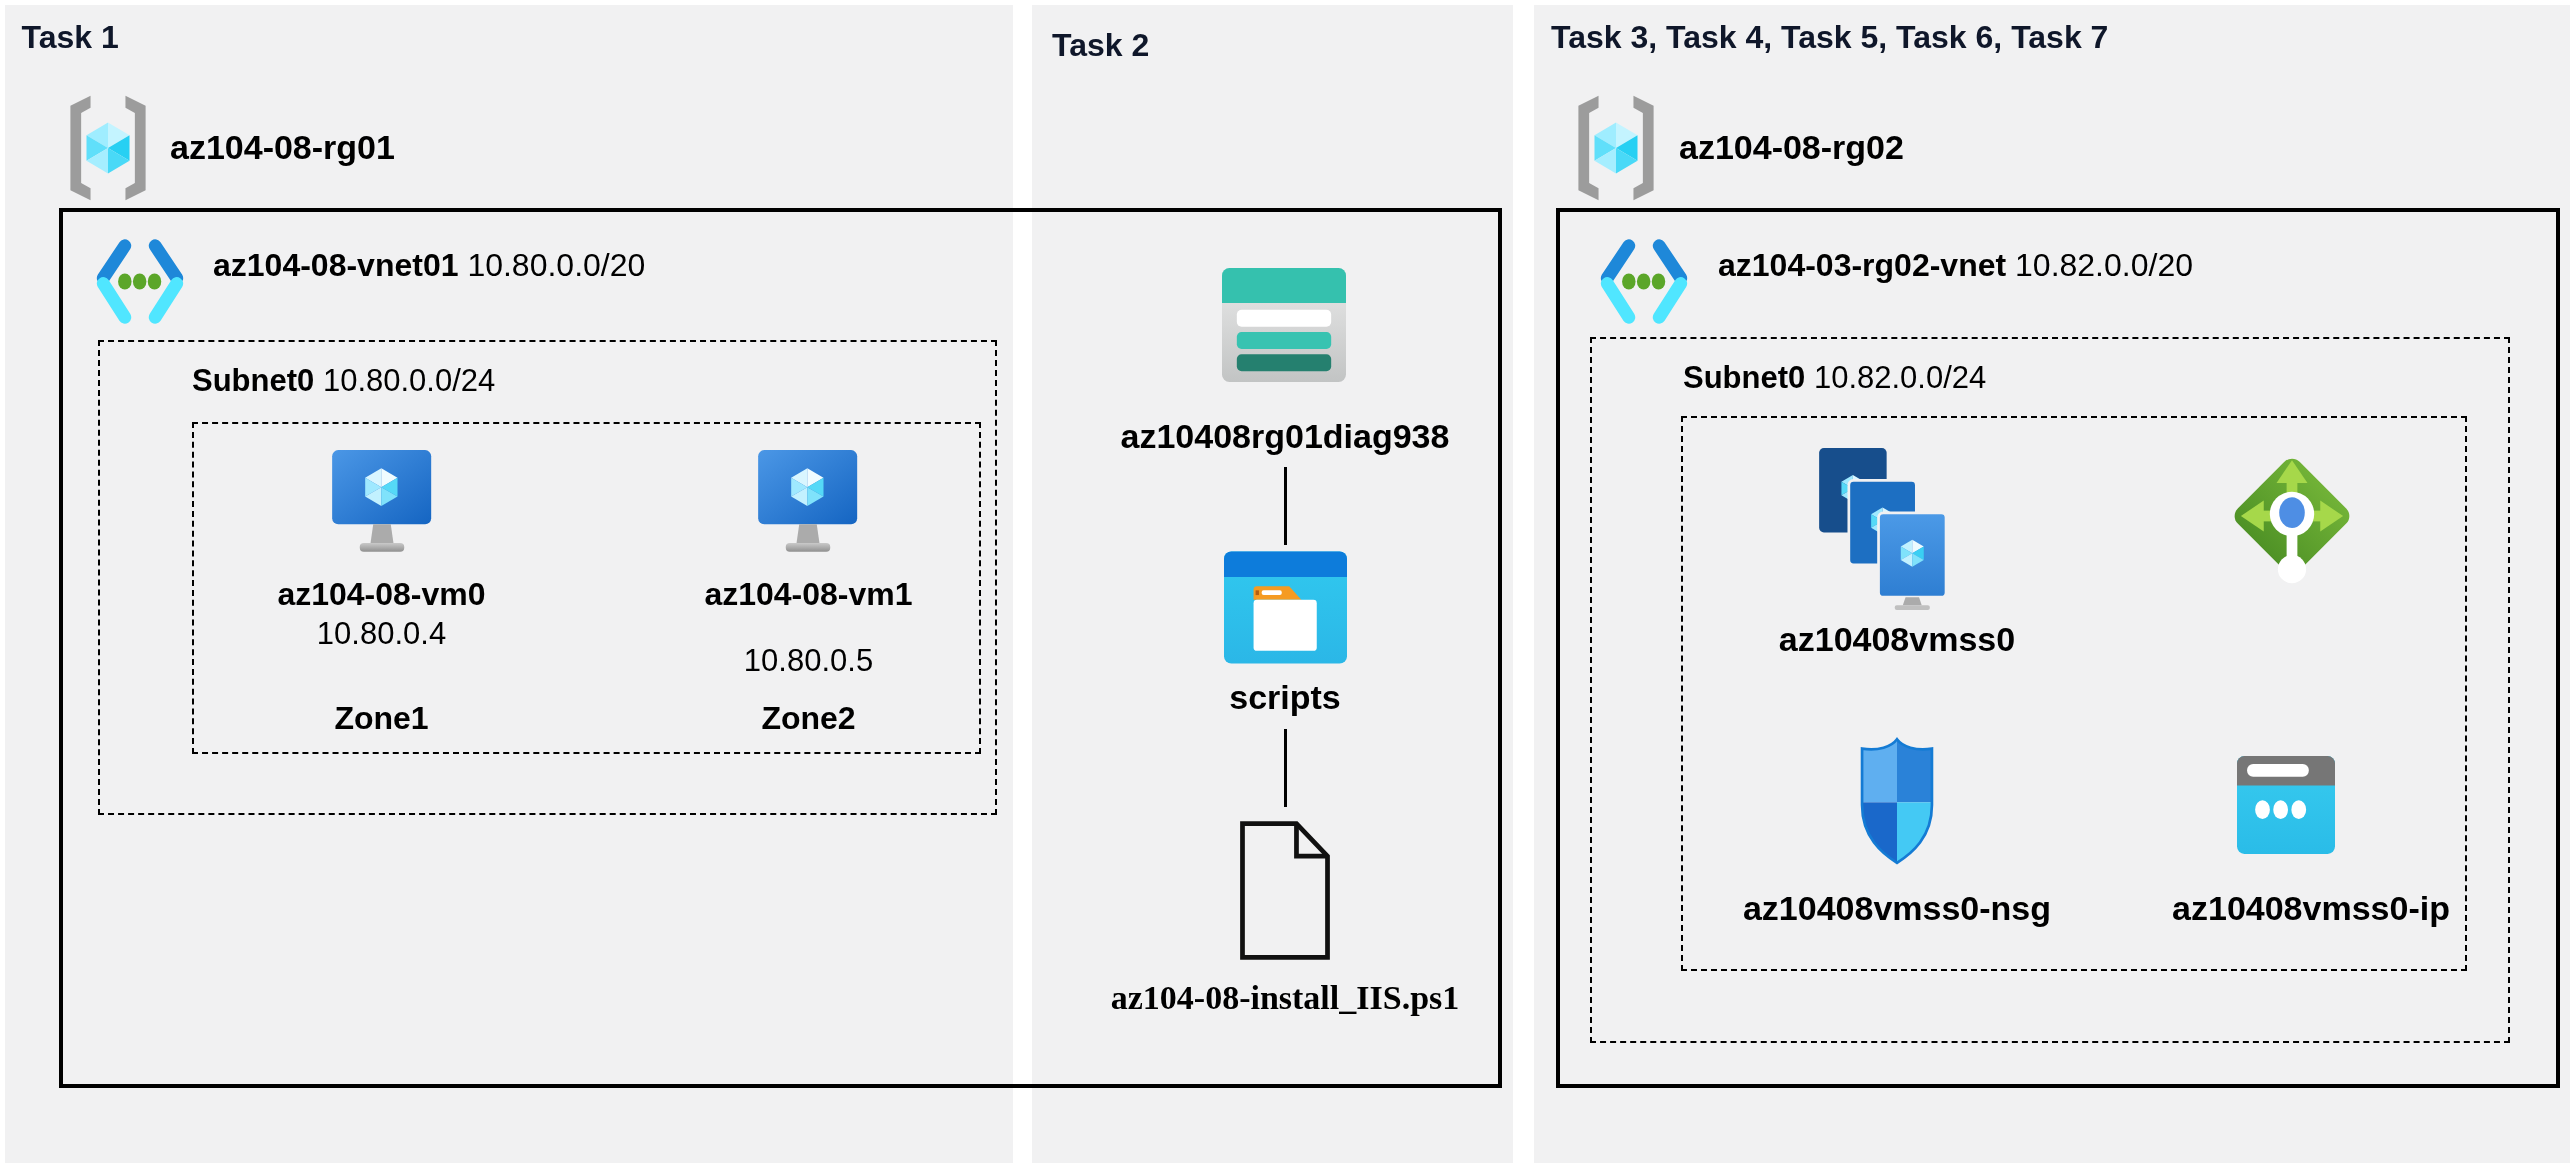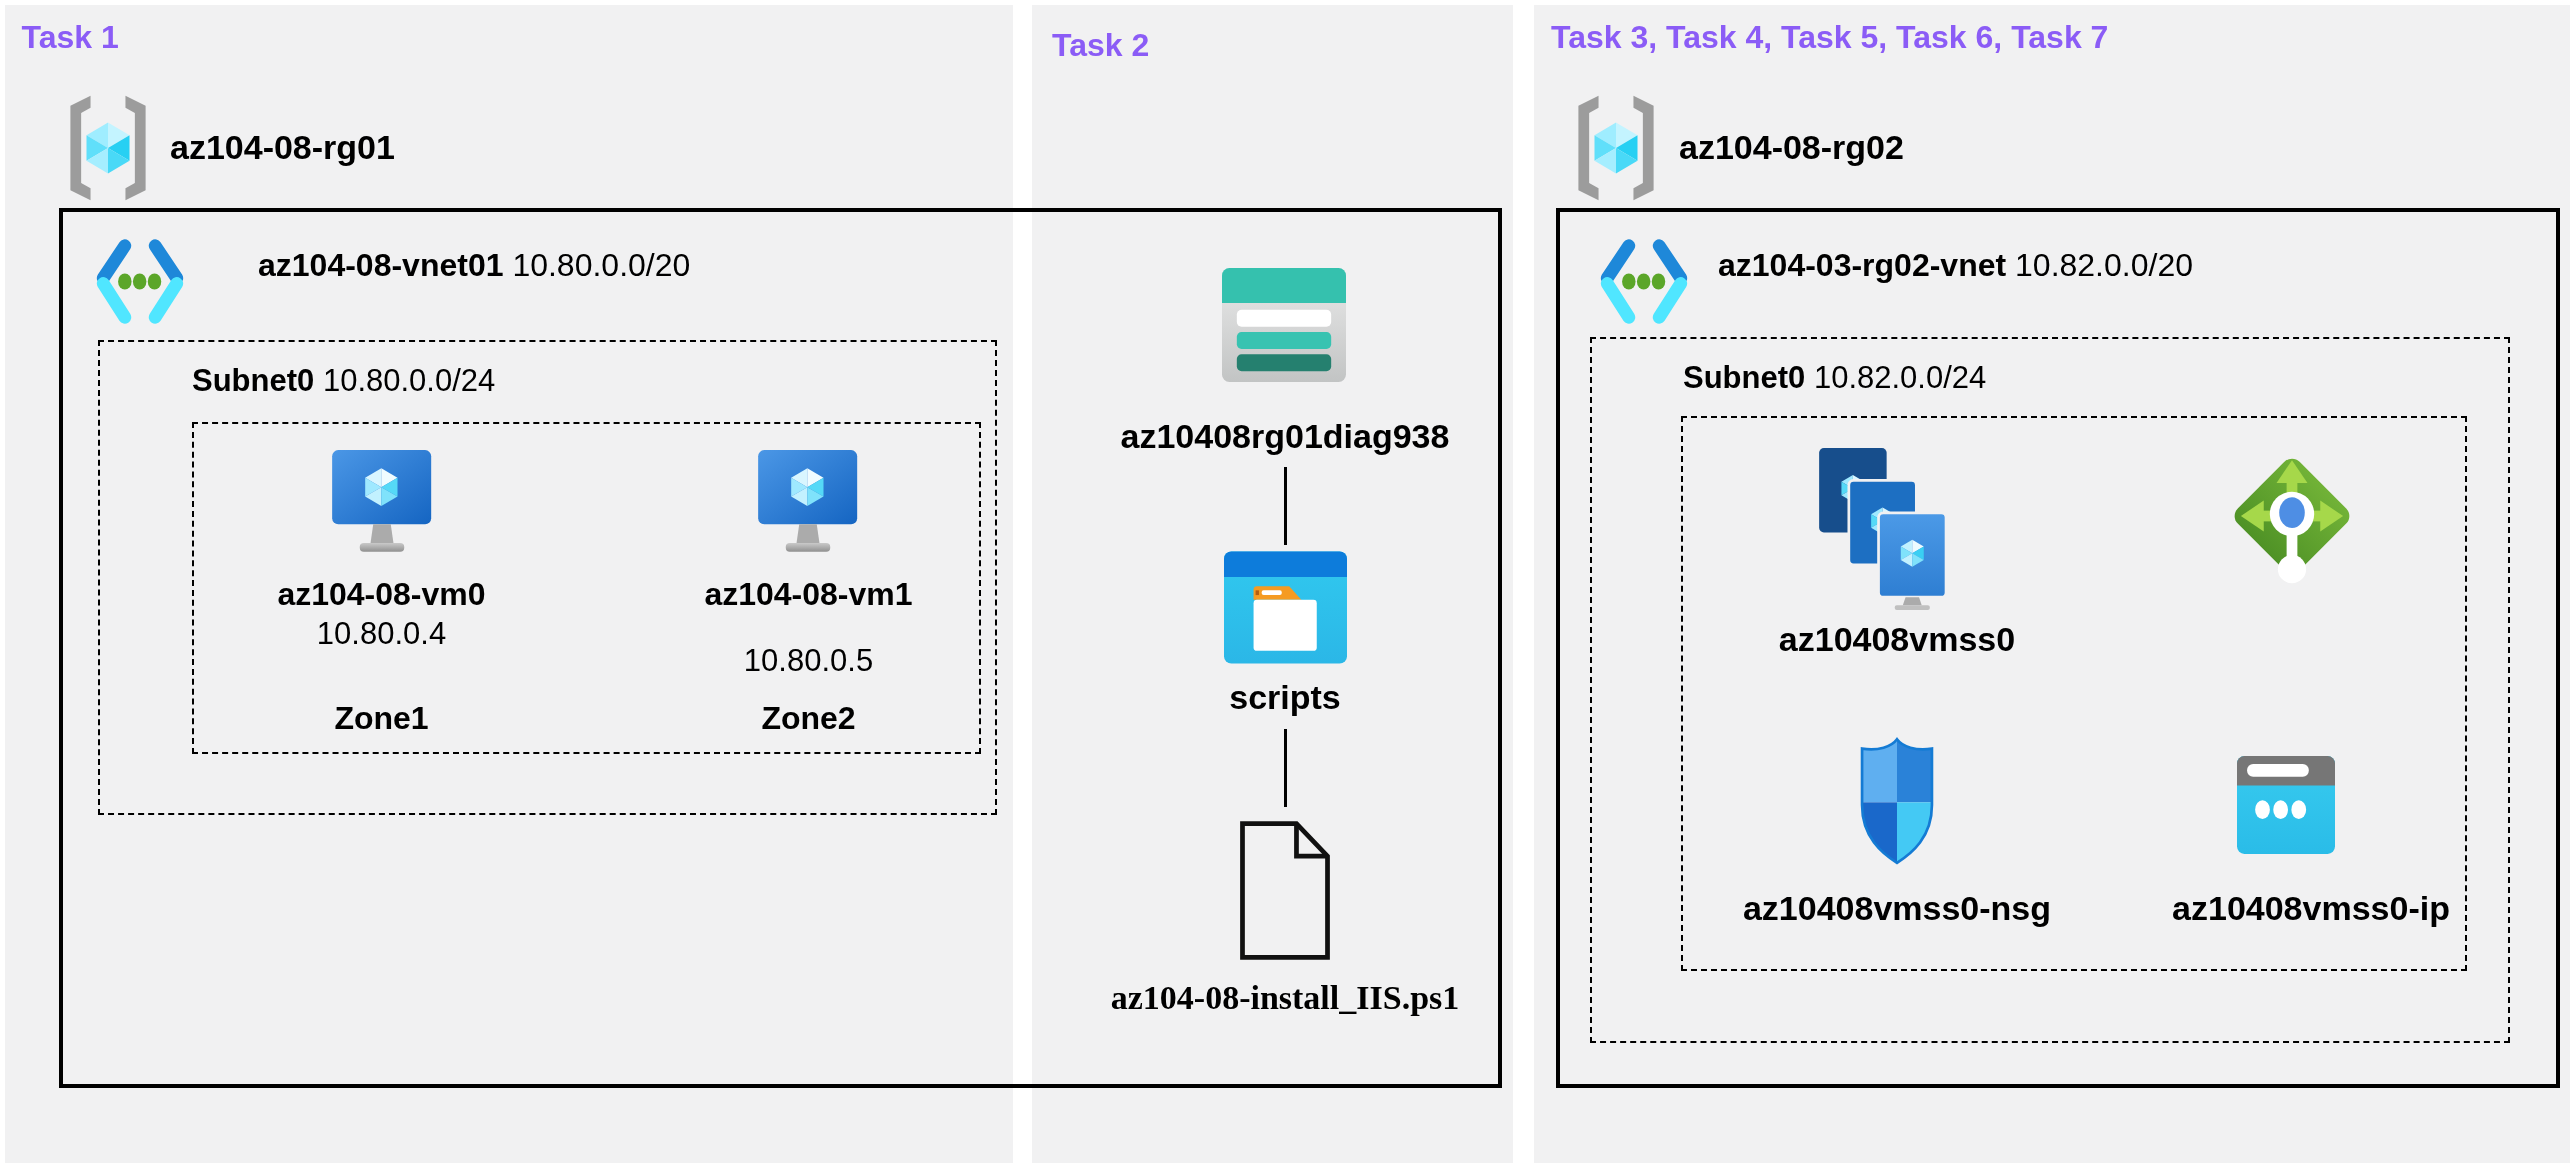--- a/index.html
+++ b/index.html
@@ -1,19 +1,19 @@
 <!DOCTYPE html>
 <html style="font-size:10.8px"><head>
 <meta charset="utf-8">
 <style>
   html,body{margin:0;padding:0;background:#fff;}
   #stage{position:relative;width:2576px;height:1166px;background:#ffffff;overflow:hidden;
          font-family:"Liberation Sans", sans-serif;color:#000;}
   .panel{position:absolute;top:5.4px;height:1158px;background:#F1F1F2;}
-  .task-title{position:absolute;font-size:32px;font-weight:700;color:#8b5cf6;white-space:nowrap;}
+  .task-title{position:absolute;font-size:32px;font-weight:700;color:#0f172a;white-space:nowrap;}
   .solid-box{position:absolute;border:4px solid #000;background:transparent;}
   .dash-box{position:absolute;border:2.7px dashed #000;background:transparent;}
   .lbl{position:absolute;white-space:nowrap;}
   .b{font-weight:700;}
   .name-lbl{font-size:34px;font-weight:700;}
   .pair-lbl{font-size:32px;}
   .subnet-lbl{font-size:31px;}
   .res-lbl{position:absolute;font-size:34px;font-weight:700;text-align:center;white-space:nowrap;}
   .vm-name{position:absolute;font-size:32px;font-weight:700;text-align:center;}
   .vm-ip{position:absolute;font-size:31px;text-align:center;}
@@ -52,21 +52,21 @@
 
   <svg class="icon" style="left:91px;top:239px;" width="98" height="85" viewBox="0 0 145 126">
     <line x1="50" y1="10" x2="18" y2="58" stroke="#1E88D9" stroke-width="19" stroke-linecap="round"></line>
     <line x1="18" y1="66" x2="50" y2="116" stroke="#50E6FF" stroke-width="19" stroke-linecap="round"></line>
     <line x1="95" y1="10" x2="127" y2="58" stroke="#1E88D9" stroke-width="19" stroke-linecap="round"></line>
     <line x1="127" y1="66" x2="95" y2="116" stroke="#50E6FF" stroke-width="19" stroke-linecap="round"></line>
     <ellipse cx="50" cy="63" rx="10" ry="12" fill="#5BA629"></ellipse>
     <ellipse cx="72" cy="63" rx="10" ry="12" fill="#5BA629"></ellipse>
     <ellipse cx="94" cy="63" rx="10" ry="12" fill="#5BA629"></ellipse>
   </svg>
-  <div class="lbl pair-lbl" style="left:213px;top:247px;margin-left:45px;">
+  <div class="lbl pair-lbl" style="left:213px;top:247px;">
     <span class="b">az104-08-vnet01</span>
     <span>10.80.0.0/20</span>
   </div>
 
   <div class="dash-box" style="left:98px;top:340px;width:895px;height:471px;"></div>
   <div class="lbl subnet-lbl" style="left:192px;top:363px;">
     <span class="b">Subnet0</span>
     <span>10.80.0.0/24</span>
   </div>
   <div class="dash-box" style="left:192px;top:422px;width:785px;height:328px;"></div>

